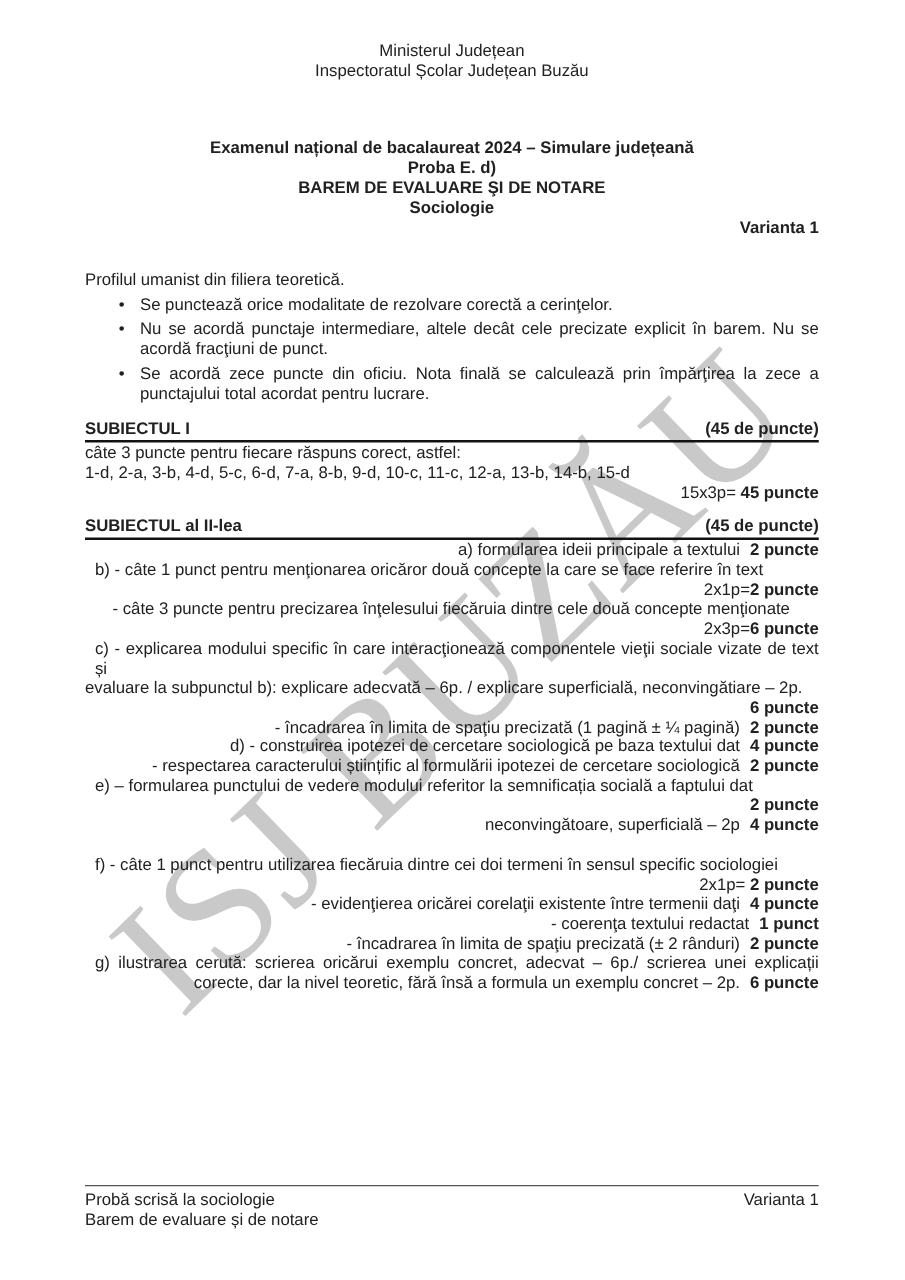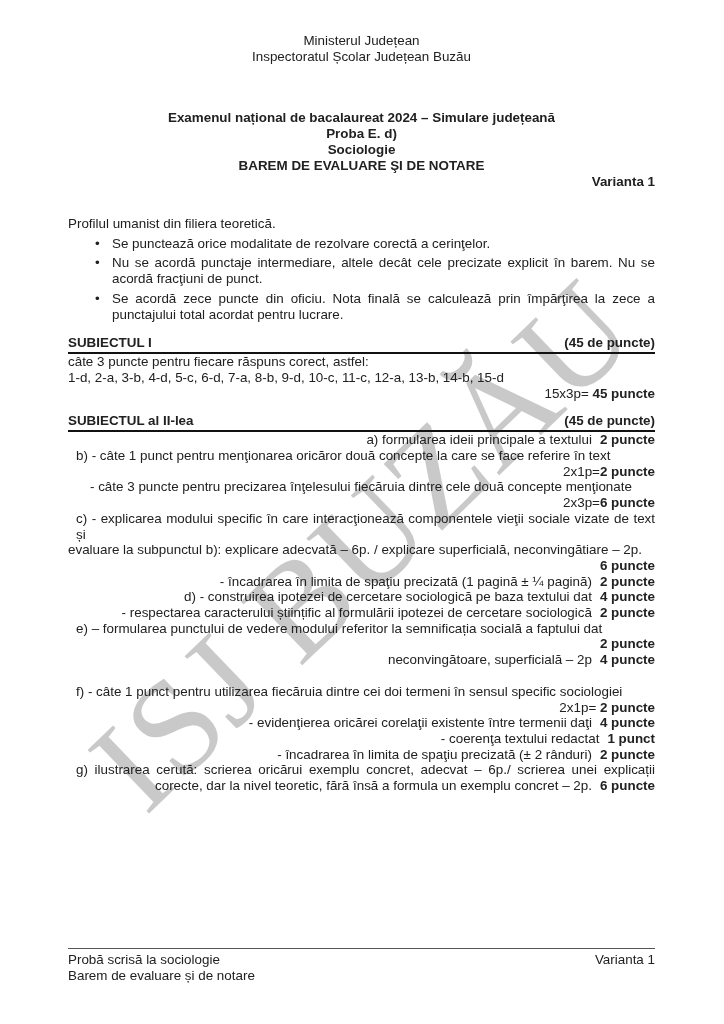--- a/index.html
+++ b/index.html
@@ -80,22 +80,22 @@
   <div class="content">
 
     <div class="org-block center">
       <div>Ministerul Județean</div>
       <div>Inspectoratul Școlar Județean Buzău</div>
     </div>
 
     <div class="title-block center">
       <div>Examenul național de bacalaureat 2024 – Simulare județeană</div>
       <div>Proba E. d)</div>
+      <div>BAREM DE EVALUARE ŞI DE NOTARE</div>
       <div>Sociologie</div>
-      <div>BAREM DE EVALUARE ŞI DE NOTARE</div>
     </div>
     <div class="variant-line">Varianta 1</div>
 
     <div class="intro">
       <div>Profilul umanist din filiera teoretică.</div>
       <div class="bullet">
         <span>Se punctează orice modalitate de rezolvare corectă a cerinţelor.</span>
       </div>
       <div class="bullet">
         <span class="jline">Nu se acordă punctaje intermediare, altele decât cele precizate explicit în barem. Nu se</span>

